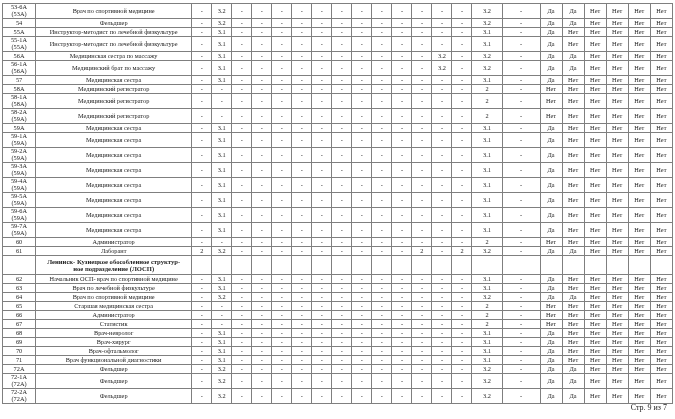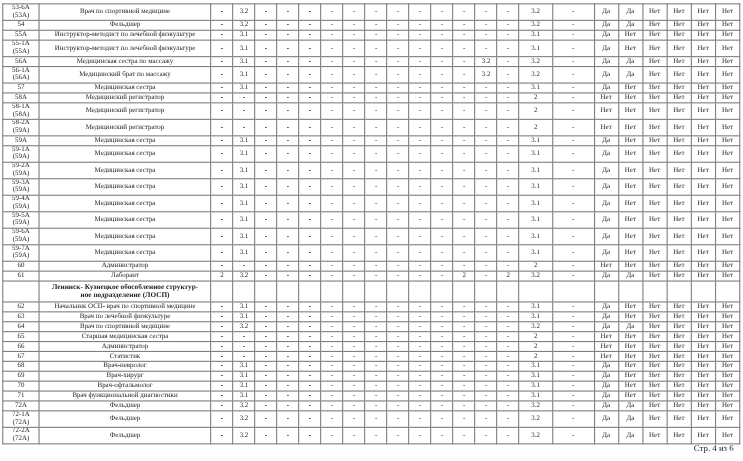--- a/index.html
+++ b/index.html
@@ -1041,14 +1041,14 @@
           <td>Да</td>
           <td>Да</td>
           <td>Нет</td>
           <td>Нет</td>
           <td>Нет</td>
           <td>Нет</td>
         </tr>
       </tbody>
   </table>
 
-  <div class="footer">Стр. 4 из 6</div>
+  <div class="footer">Стр. 9 из 7</div>
 </div>
 
 </body></html>

